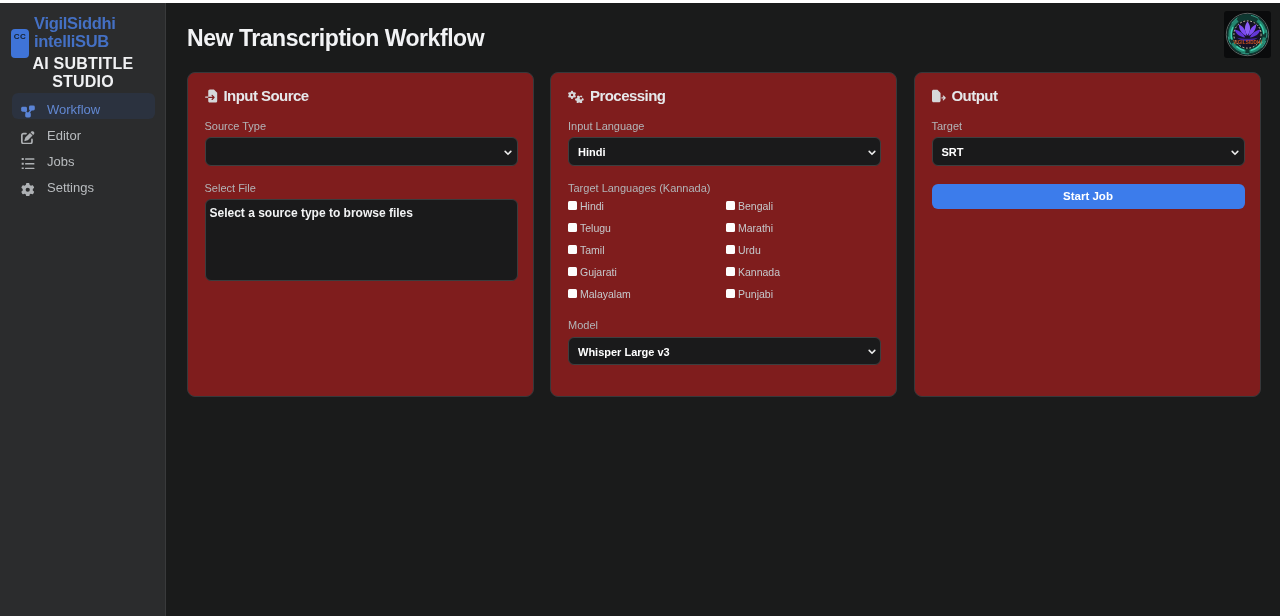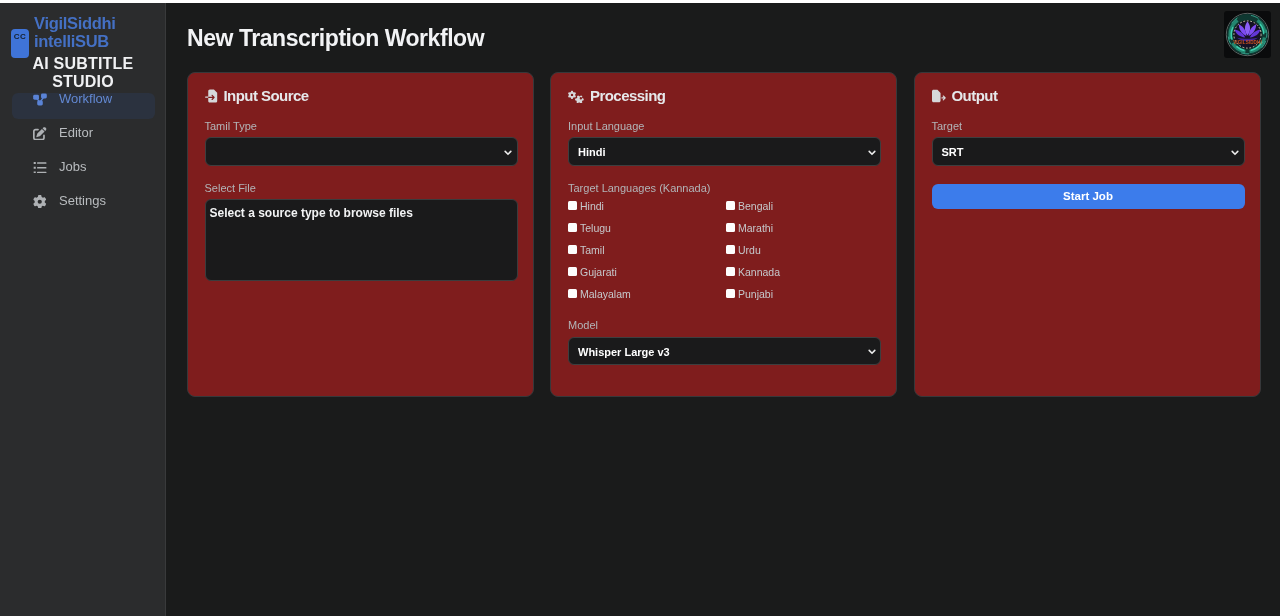--- a/index.html
+++ b/index.html
@@ -5,21 +5,21 @@
 * { margin:0; padding:0; box-sizing:border-box; }
 html,body { width:1280px; height:616px; overflow:hidden; }
 body { background:#1a1b1b; font-family:"Liberation Sans", sans-serif; }
 .topstrip { position:absolute; left:0; top:0; width:1280px; height:3px; background:#ffffff; z-index:50; }
 
 .sidebar { position:absolute; left:0; top:3px; bottom:0; width:166px; background:#2b2c2d; border-right:1px solid #393a3b; }
 .cc { position:absolute; left:11px; top:26px; width:18px; height:29px; background:#3f74d8; border-radius:4px; color:#16202e; font-size:8px; font-weight:bold; text-align:center; line-height:15px; letter-spacing:0.5px; }
 .brand-name { position:absolute; left:34px; top:12.3px; color:#4470c4; font-size:16.5px; font-weight:bold; line-height:17.3px; letter-spacing:-0.3px; }
 .studio { position:absolute; left:0; top:52px; width:166px; text-align:center; color:#f0f1f3; font-size:16px; font-weight:bold; letter-spacing:0.2px; }
 .nav { position:absolute; left:12px; top:89.5px; width:143px; }
-.nav a { display:flex; align-items:flex-start; height:26px; margin-bottom:8px; padding-left:21px; border-radius:6px; color:#b9bcbf; font-size:13px; }
+.nav a { display:flex; align-items:flex-end; height:26px; margin-bottom:0; padding-left:9px; border-radius:6px; color:#b9bcbf; font-size:13px; }
 .nav a .t { position:relative; top:-2px; }
 .nav a .nic { width:14px; height:14px; margin-right:12px; display:flex; align-items:center; justify-content:center; }
 .nav a.active { background:#2b323f; color:#6288d2; }
 
 .main { position:absolute; left:167px; top:3px; right:0; bottom:0; }
 h1 { position:absolute; left:20px; top:21.5px; color:#f2f3f5; font-size:23px; font-weight:bold; letter-spacing:-0.45px; }
 .emblem { position:absolute; right:9px; top:8px; width:47px; height:47px; }
 .cards { position:absolute; left:19.5px; top:68.7px; width:1074px; display:flex; gap:16.5px; }
 .card { flex:1; background:#7f1d1d; border:1px solid #37383a; border-radius:8px; padding:15px 15px 15px 17px; height:325px; }
 .card h2 { display:flex; align-items:center; color:#e6e8ea; font-size:15px; font-weight:bold; letter-spacing:-0.55px; height:16px; margin-bottom:16px; }
@@ -107,21 +107,21 @@
       <text x="23.5" y="32.6" text-anchor="middle" font-size="4.6" font-weight="bold" fill="#c8521e" font-family="Liberation Sans" letter-spacing="0.1">VIGILSIDDHI</text>
     </svg>
   </div>
   <div class="cards">
     <section class="card">
       <h2><span class="hic">
             <svg width="13" height="14" viewBox="0 0 512 512" fill="#d6d8da">
               <path d="M128 64c0-35.3 28.7-64 64-64L352 0 480 128l0 320c0 35.3-28.7 64-64 64l-224 0c-35.3 0-64-28.7-64-64l0-112 174.1 0-39 39c-9.4 9.4-9.4 24.6 0 33.9s24.6 9.4 33.9 0l80-80c9.4-9.4 9.4-24.6 0-33.9l-80-80c-9.4-9.4-24.6-9.4-33.9 0s-9.4 24.6 0 33.9l39 39L128 288l0-224zM0 296c0-13.3 10.7-24 24-24l104 0 0 48-104 0c-13.3 0-24-10.7-24-24z"></path>
             </svg>
           </span>Input Source</h2>
-      <div class="lbl">Tamil Type</div>
+      <div class="lbl">Source Type</div>
       <div class="sel"><span>&nbsp;</span><svg width="8" height="8" viewBox="0 0 10 10">
             <path d="M1.5 3 L5 6.5 L8.5 3" stroke="#ececec" stroke-width="2" fill="none" stroke-linecap="round"></path>
           </svg></div>
       <div class="lbl">Select File</div>
       <div class="filebox">Select a source type to browse files</div>
     </section>
     <section class="card">
       <h2><span class="hic">
             <svg width="16" height="14" viewBox="0 0 640 512" fill="#d6d8da">
               <path d="M308.5 135.3c7.1-6.3 9.9-16.2 6.2-25c-2.3-5.3-4.8-10.5-7.6-15.5L304 89.4c-3-5-6.3-9.9-9.8-14.6c-5.7-7.6-15.7-10.1-24.7-7.1l-28.2 9.3c-10.7-8.8-23-15.8-36.2-20.9L199 27.1c-1.9-9.3-9.1-16.7-18.5-17.8C173.9 8.4 167.2 8 160.4 8l-.7 0c-6.8 0-13.5 .4-20.1 1.2c-9.4 1.1-16.6 8.6-18.5 17.8L115 56.1c-13.3 5-25.5 12.1-36.2 20.9L50.5 67.8c-9-3-19-.5-24.7 7.1c-3.5 4.7-6.8 9.6-9.9 14.6l-1 1.7c-2.8 5-5.3 10.2-7.6 15.5c-3.7 8.8-.9 18.7 6.2 25l22.2 19.8C34.6 157.9 34 164.4 34 171s.6 13.1 1.7 19.4L13.5 210.2c-7.1 6.3-9.9 16.2-6.2 25c2.3 5.3 4.8 10.4 7.6 15.5l1 1.7c3 5.1 6.3 9.9 9.9 14.6c5.7 7.6 15.7 10.1 24.7 7.1l28.2-9.3c10.7 8.8 23 15.8 36.2 20.9l6.1 29.1c1.9 9.3 9.1 16.7 18.5 17.8c6.7 .8 13.5 1.2 20.4 1.2s13.7-.4 20.4-1.2c9.4-1.1 16.6-8.6 18.5-17.8l6.1-29.1c13.3-5 25.5-12.1 36.2-20.9l28.2 9.3c9 3 19 .5 24.7-7.1c3.5-4.7 6.8-9.5 9.8-14.6l1.1-1.9c2.8-5 5.3-10.2 7.6-15.5c3.7-8.8 .9-18.7-6.2-25l-22.2-19.8c1.1-6.4 1.7-12.9 1.7-19.5s-.6-13.1-1.7-19.4l22.2-19.8zM112 171a48 48 0 1 1 96 0 48 48 0 1 1 -96 0zM504.7 500.5c6.3 7.1 16.2 9.9 25 6.2c5.3-2.3 10.5-4.8 15.5-7.6l1.9-1.1c5-3 9.9-6.3 14.6-9.8c7.6-5.7 10.1-15.7 7.1-24.7l-9.3-28.2c8.8-10.7 15.8-23 20.9-36.2l29.1-6.1c9.3-1.9 16.7-9.1 17.8-18.5c.8-6.7 1.2-13.5 1.2-20.4s-.4-13.7-1.2-20.4c-1.1-9.4-8.6-16.6-17.8-18.5L580.4 309c-5-13.3-12.1-25.5-20.9-36.2l9.3-28.2c3-9 .5-19-7.1-24.7c-4.7-3.5-9.6-6.8-14.6-9.9l-1.7-1c-5-2.8-10.2-5.3-15.5-7.6c-8.8-3.7-18.7-.9-25 6.2l-19.8 22.2c-6.4-1.1-12.9-1.7-19.5-1.7s-13.1 .6-19.4 1.7l-19.8-22.2c-6.3-7.1-16.2-9.9-25-6.2c-5.3 2.3-10.4 4.8-15.5 7.6l-1.7 1c-5 3-9.9 6.3-14.6 9.9c-7.6 5.7-10.1 15.7-7.1 24.7l9.3 28.2c-8.8 10.7-15.8 23-20.9 36.2L302.1 315c-9.3 1.9-16.7 9.1-17.8 18.5c-.8 6.7-1.2 13.5-1.2 20.4s.4 13.7 1.2 20.4c1.1 9.4 8.6 16.6 17.8 18.5l29.1 6.1c5 13.3 12.1 25.5 20.9 36.2l-9.3 28.2c-3 9-.5 19 7.1 24.7c4.7 3.5 9.5 6.8 14.6 9.8l1.9 1.1c5 2.8 10.2 5.3 15.5 7.6c8.8 3.7 18.7 .9 25-6.2l19.8-22.2c6.4 1.1 12.9 1.7 19.5 1.7s13.1-.6 19.4-1.7l19.8 22.2zM466 306a48 48 0 1 1 96 0 48 48 0 1 1 -96 0z" transform="translate(0,40)"></path>

